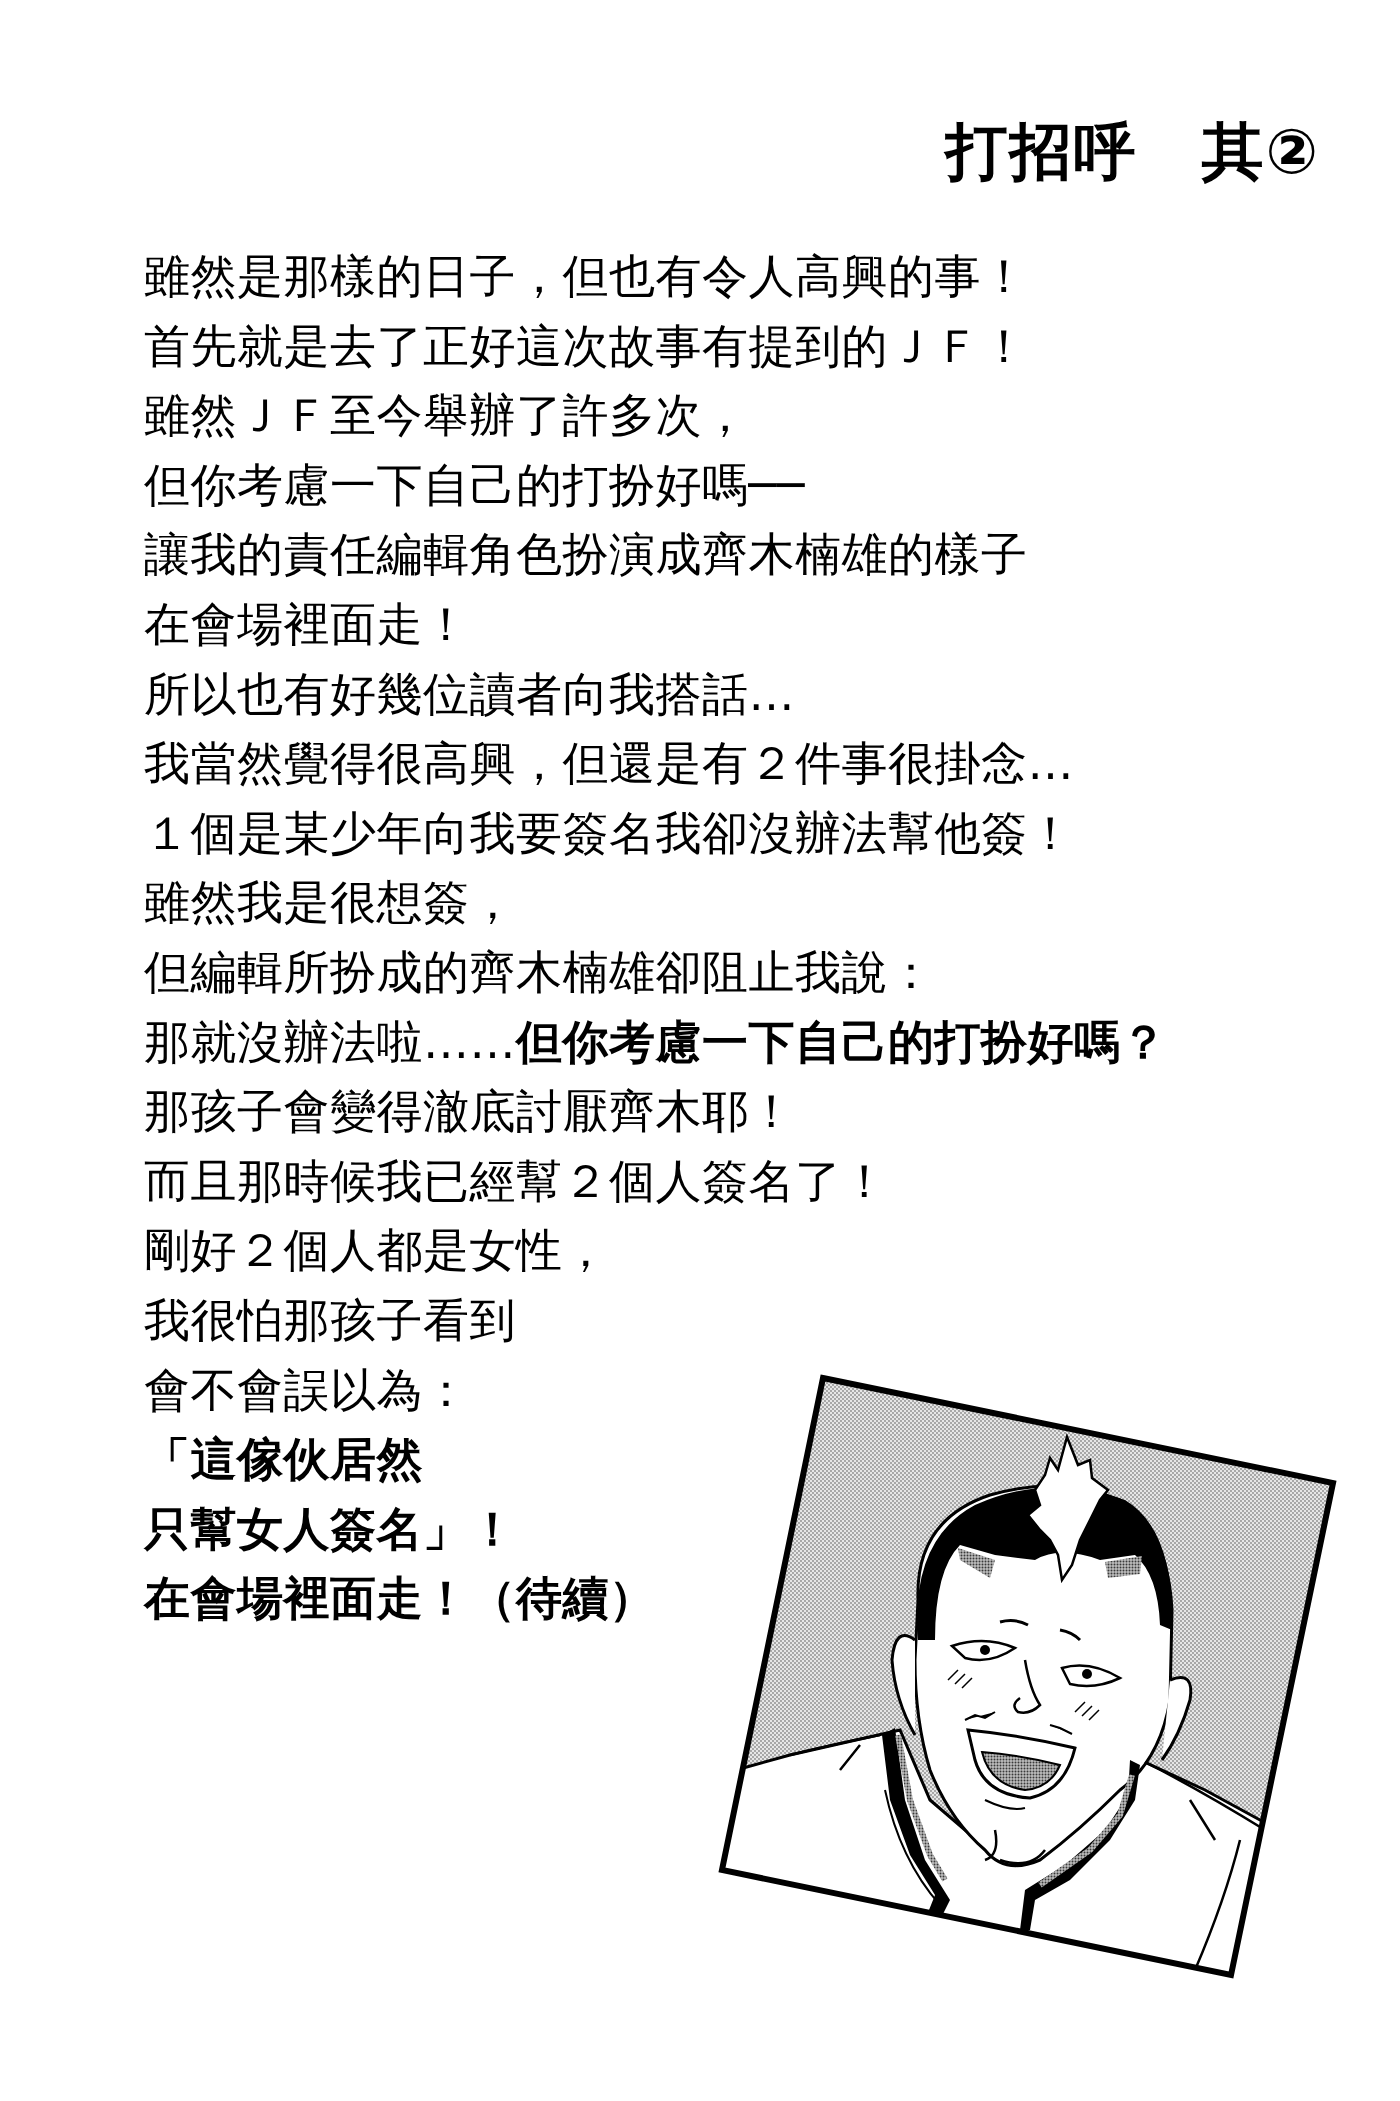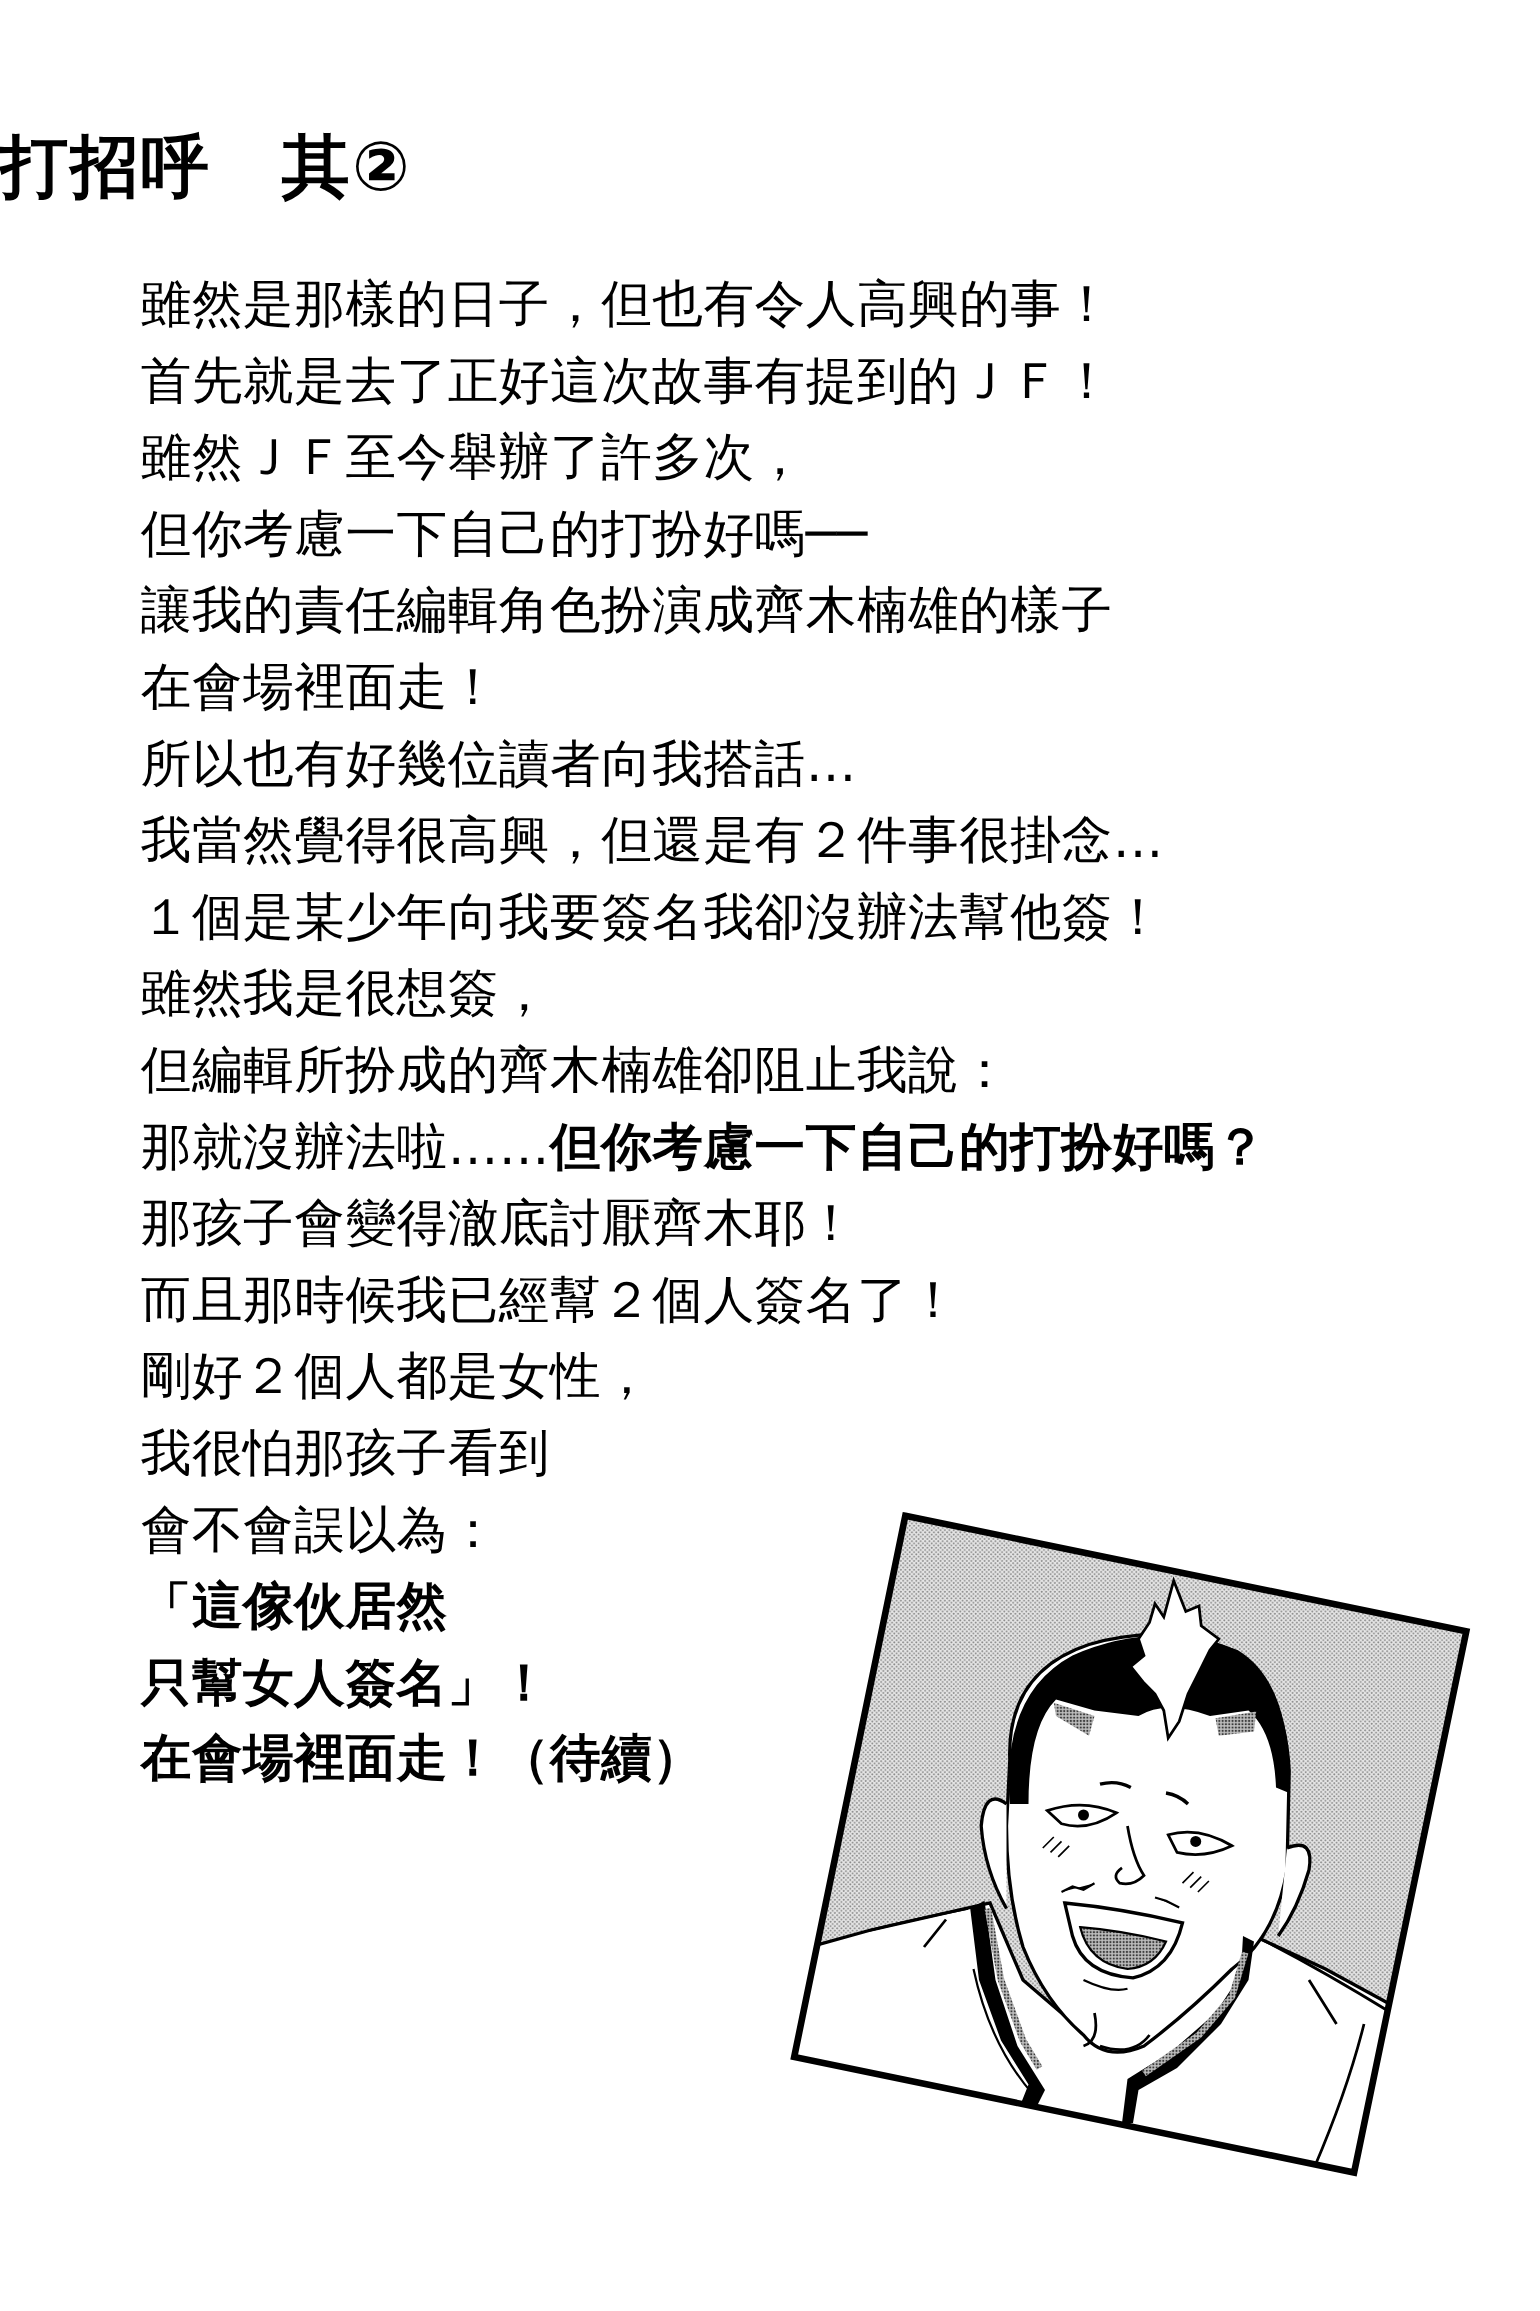--- a/index.html
+++ b/index.html
@@ -13,41 +13,42 @@
       position: relative;
       overflow: hidden;
       font-family: "DejaVu Sans", "Liberation Sans", sans-serif;
       color: #000000;
     }
     .page-title {
       position: absolute;
       left: 0;
       width: 1320px;
       top: 112px;
-      text-align: left;
+      text-align: right;
       font-size: 62px;
       font-weight: bold;
       line-height: 80px;
       letter-spacing: 2px;
       white-space: pre;
     }
     .body-text {
       position: absolute;
       left: 128px;
       top: 245px;
       margin: 0;
       padding: 0;
       list-style: none;
     }
     .body-line {
       height: 69.6px;
       line-height: 62px;
       font-size: 46px;
       white-space: pre;
       letter-spacing: 0.5px;
+      margin-left: 16px;
     }
     .bold { font-weight: bold; }
     .illustration {
       position: absolute;
       left: 0;
       top: 0;
       width: 1400px;
       height: 2101px;
       pointer-events: none;
     }

